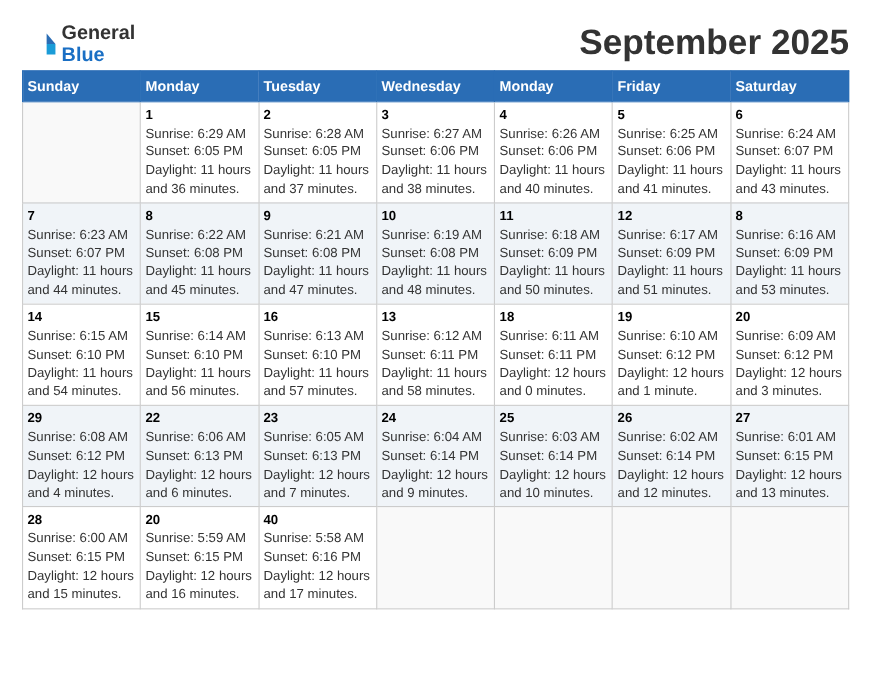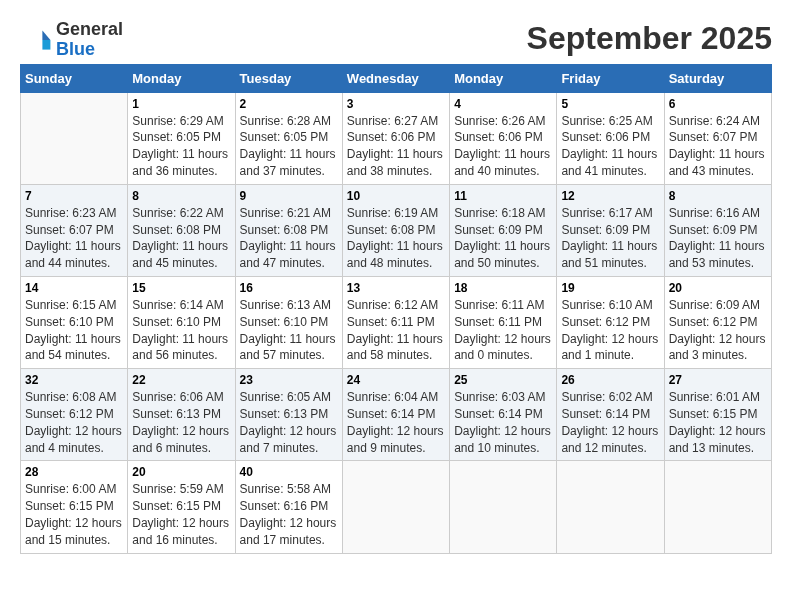--- a/index.html
+++ b/index.html
@@ -199,21 +199,21 @@
           <span class="day-num">19</span>
           <div class="day-info">Sunrise: 6:10 AM<br>Sunset: 6:12 PM<br>Daylight: 12 hours<br>and 1 minute.</div>
         </td>
         <td>
           <span class="day-num">20</span>
           <div class="day-info">Sunrise: 6:09 AM<br>Sunset: 6:12 PM<br>Daylight: 12 hours<br>and 3 minutes.</div>
         </td>
       </tr>
       <tr>
         <td>
-          <span class="day-num">32</span>
+          <span class="day-num">29</span>
           <div class="day-info">Sunrise: 6:08 AM<br>Sunset: 6:12 PM<br>Daylight: 12 hours<br>and 4 minutes.</div>
         </td>
         <td>
           <span class="day-num">22</span>
           <div class="day-info">Sunrise: 6:06 AM<br>Sunset: 6:13 PM<br>Daylight: 12 hours<br>and 6 minutes.</div>
         </td>
         <td>
           <span class="day-num">23</span>
           <div class="day-info">Sunrise: 6:05 AM<br>Sunset: 6:13 PM<br>Daylight: 12 hours<br>and 7 minutes.</div>
         </td>

